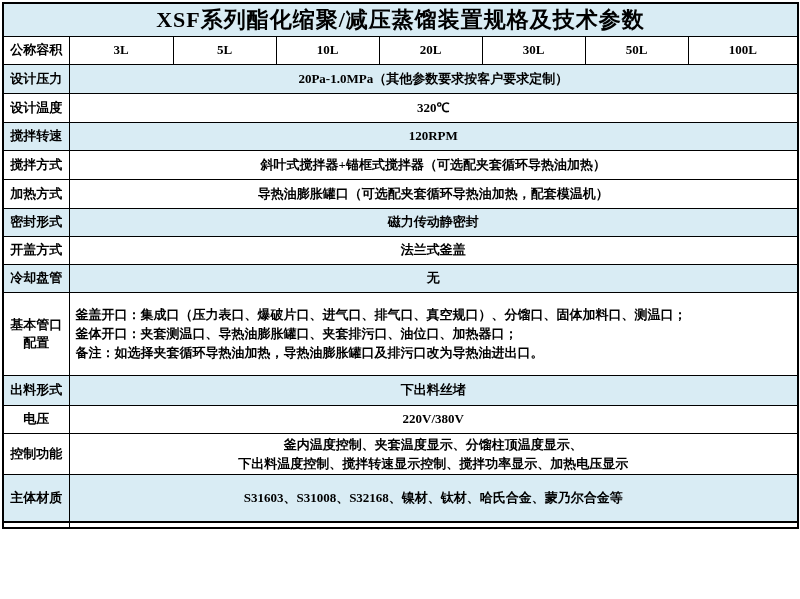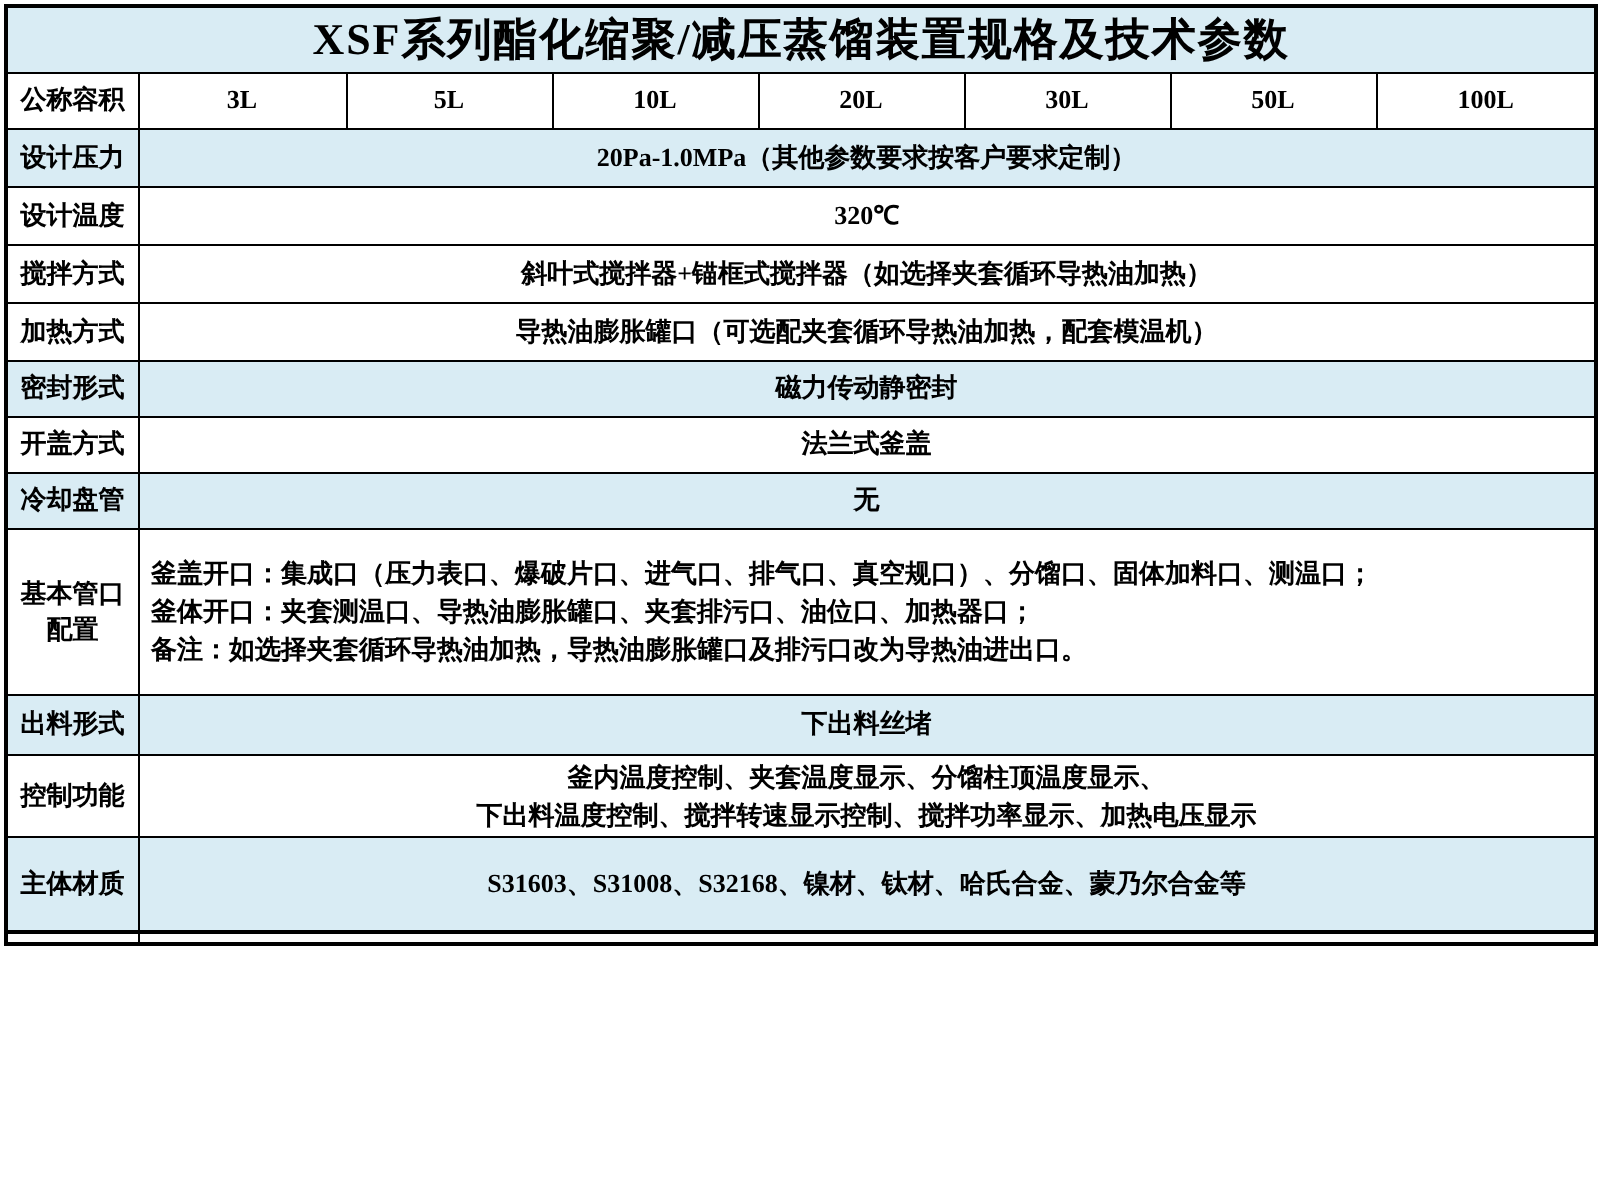--- a/index.html
+++ b/index.html
@@ -91,24 +91,28 @@
     <tr class="r-29 blue">
       <th>设计压力</th>
       <td colspan="7" class="val">20Pa-1.0MPa（其他参数要求按客户要求定制）</td>
     </tr>
 
     <tr class="r-29">
       <th>设计温度</th>
       <td colspan="7" class="val">320℃</td>
     </tr>
 
+    <tr class="blue">
+      <th>搅拌转速</th>
+      <td colspan="7" class="val">120RPM</td>
+    </tr>
 
     <tr class="r-29">
       <th>搅拌方式</th>
-      <td colspan="7" class="val">斜叶式搅拌器+锚框式搅拌器（如选择夹套循环导热油加热）</td>
+      <td colspan="7" class="val">斜叶式搅拌器+锚框式搅拌器（可选配夹套循环导热油加热）</td>
     </tr>
 
 
     <tr class="r-29">
       <th>加热方式</th>
       <td colspan="7" class="val">导热油膨胀罐口（可选配夹套循环导热油加热，配套模温机）</td>
     </tr>
 
     <tr class="blue">
       <th>密封形式</th>
@@ -130,20 +134,24 @@
       <td colspan="7" class="val">釜盖开口：集成口（压力表口、爆破片口、进气口、排气口、真空规口）、分馏口、固体加料口、测温口；
 釜体开口：夹套测温口、导热油膨胀罐口、夹套排污口、油位口、加热器口；
 备注：如选择夹套循环导热油加热，导热油膨胀罐口及排污口改为导热油进出口。</td>
     </tr>
 
     <tr class="r-out blue">
       <th>出料形式</th>
       <td colspan="7" class="val">下出料丝堵</td>
     </tr>
 
+    <tr>
+      <th>电压</th>
+      <td colspan="7" class="val">220V/380V</td>
+    </tr>
 
 
     <tr class="r-ctrl">
       <th>控制功能</th>
       <td colspan="7" class="val">釜内温度控制、夹套温度显示、分馏柱顶温度显示、
 下出料温度控制、搅拌转速显示控制、搅拌功率显示、加热电压显示</td>
     </tr>
 
     <tr class="r-mat blue">
       <th>主体材质</th>

